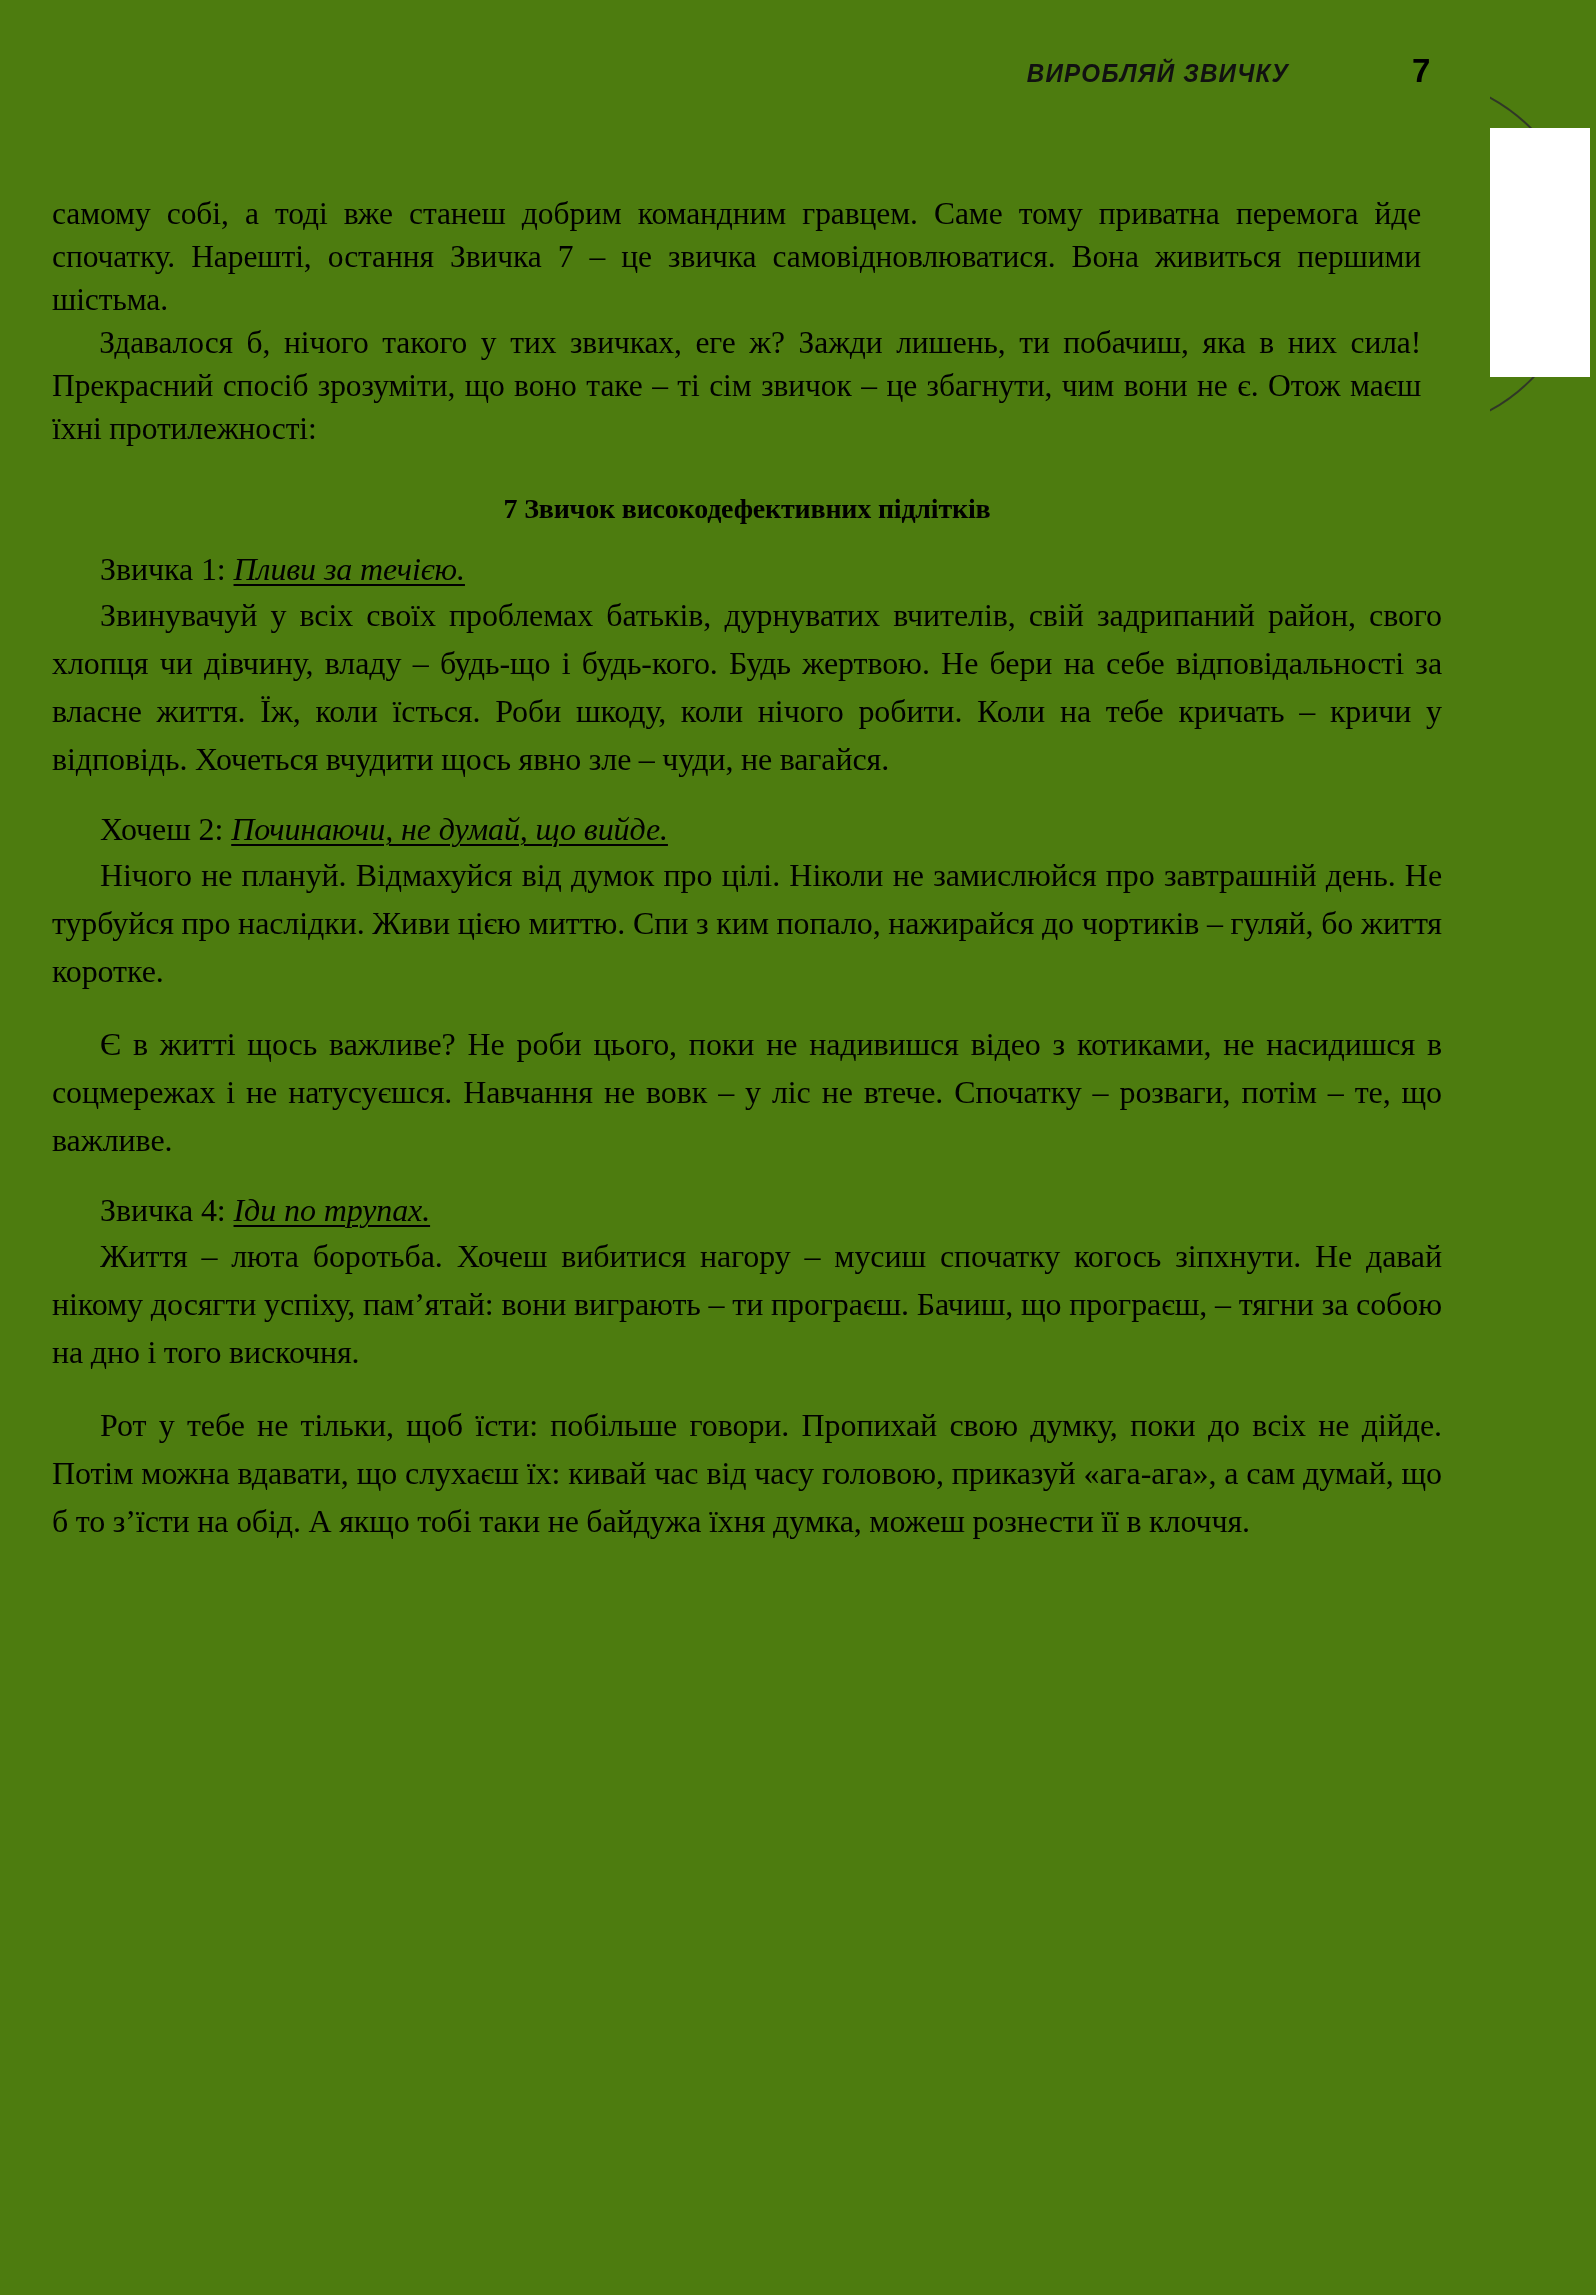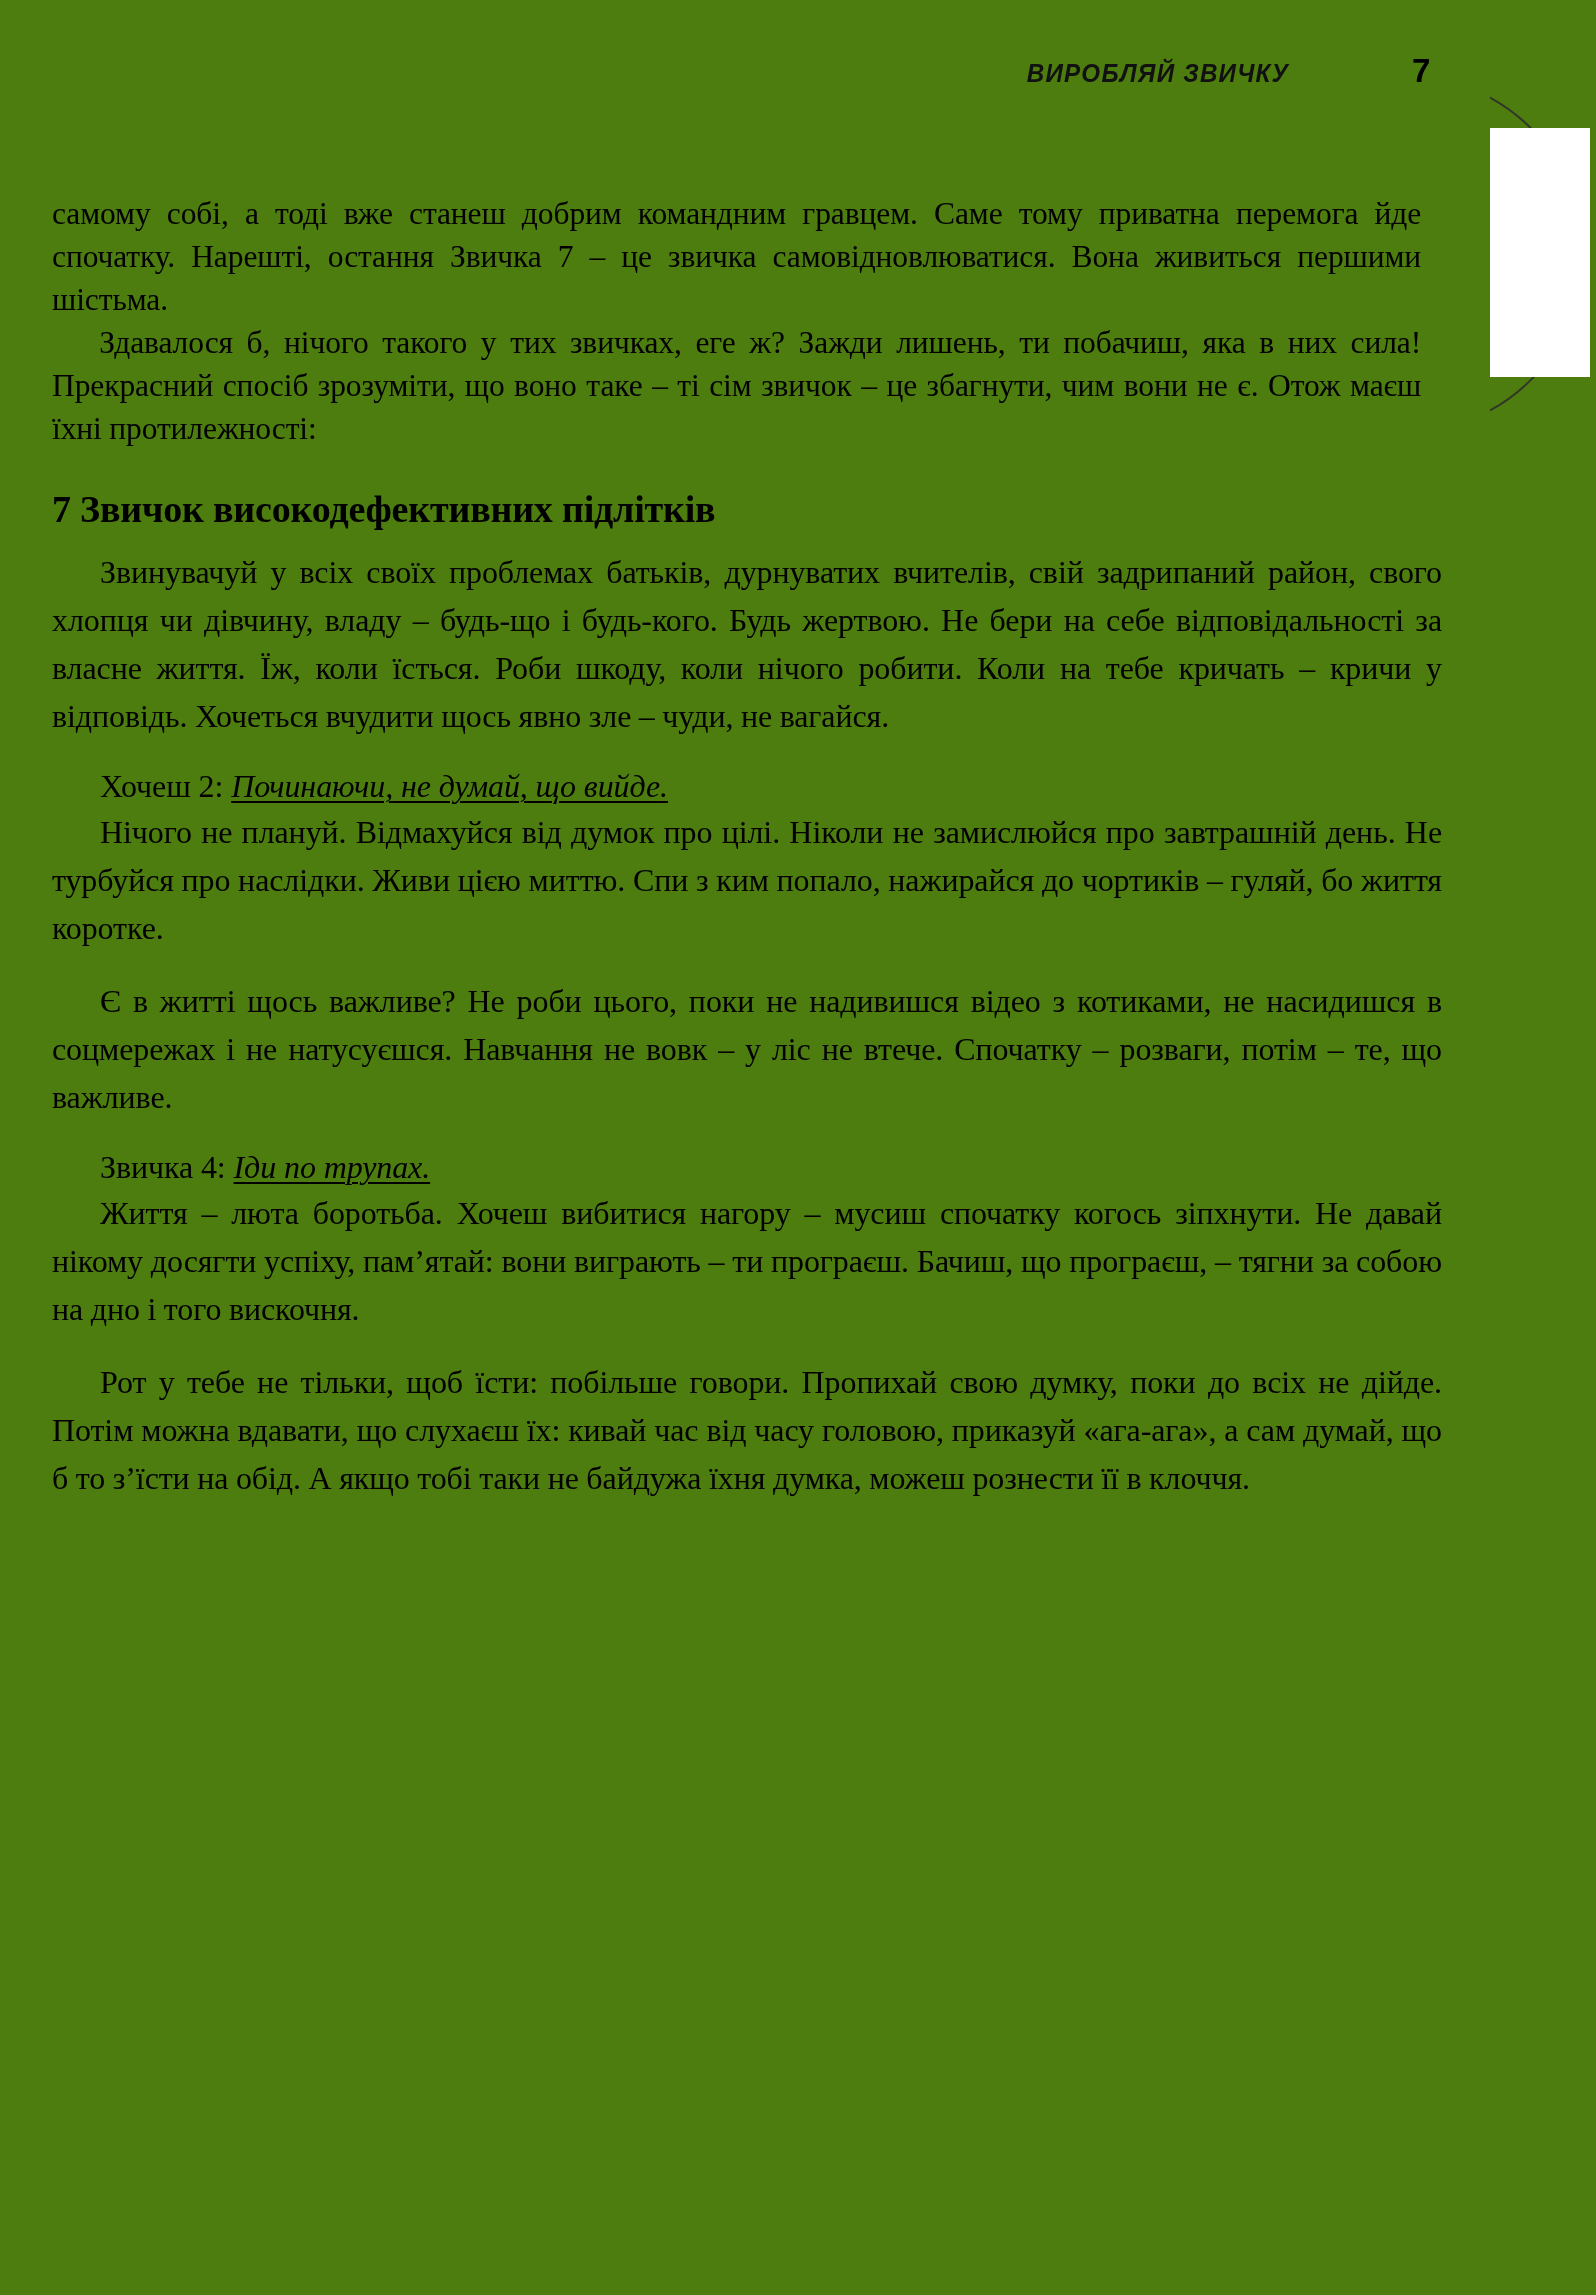--- a/index.html
+++ b/index.html
@@ -124,22 +124,22 @@
   }
   .para.indent   { text-indent: 48px; }
 
   .para.lead { text-indent: 0; }
 
   
   .section-heading {
     margin: 0;
     padding-top: 35px;
     padding-bottom: 15px;
-    text-align: left;
-    font-size: 38px;
+    text-align: center;
+    font-size: 28px;
     font-weight: 700;
     line-height: 48px;
     letter-spacing: -0.2px;
   }
 
   
   .habit-block { margin: 0; }
 
   .habit-title {
     margin: 0;
@@ -187,20 +187,21 @@
 
   <div class="column">
 
     <p class="para lead">самому собі, а тоді вже станеш добрим командним гравцем. Саме тому приватна перемога йде спочатку. Нарешті, остання Звичка 7 – це звичка самовідновлюватися. Вона живиться першими шістьма.</p>
 
     <p class="para indent">Здавалося б, нічого такого у тих звичках, еге ж? Зажди лишень, ти побачиш, яка в них сила! Прекрасний спосіб зрозуміти, що воно таке – ті сім звичок – це збагнути, чим вони не є. Отож маєш їхні протилежності:</p>
 
     <h2 class="section-heading">7 Звичок високодефективних підлітків</h2>
 
     <div class="habit-block">
+      <p class="habit-title"><span>Звичка 1: </span><span class="habit-title-em">Пливи за течією.</span></p>
       <p class="habit-body">Звинувачуй у всіх своїх проблемах батьків, дурнуватих вчителів, свій задрипаний район, свого хлопця чи дівчину, владу – будь-що і будь-кого. Будь жертвою. Не бери на себе відповідальності за власне життя. Їж, коли їсться. Роби шкоду, коли нічого робити. Коли на тебе кричать – кричи у відповідь. Хочеться вчудити щось явно зле – чуди, не вагайся.</p>
     </div>
     <div class="habit-gap"></div>
 
     <div class="habit-block">
       <p class="habit-title"><span>Хочеш 2: </span><span class="habit-title-em">Починаючи, не думай, що вийде.</span></p>
       <p class="habit-body">Нічого не плануй. Відмахуйся від думок про цілі. Ніколи не замислюйся про завтрашній день. Не турбуйся про наслідки. Живи цією миттю. Спи з ким попало, нажирайся до чортиків – гуляй, бо життя коротке.</p>
     </div>
     <div class="habit-gap"></div>
 

